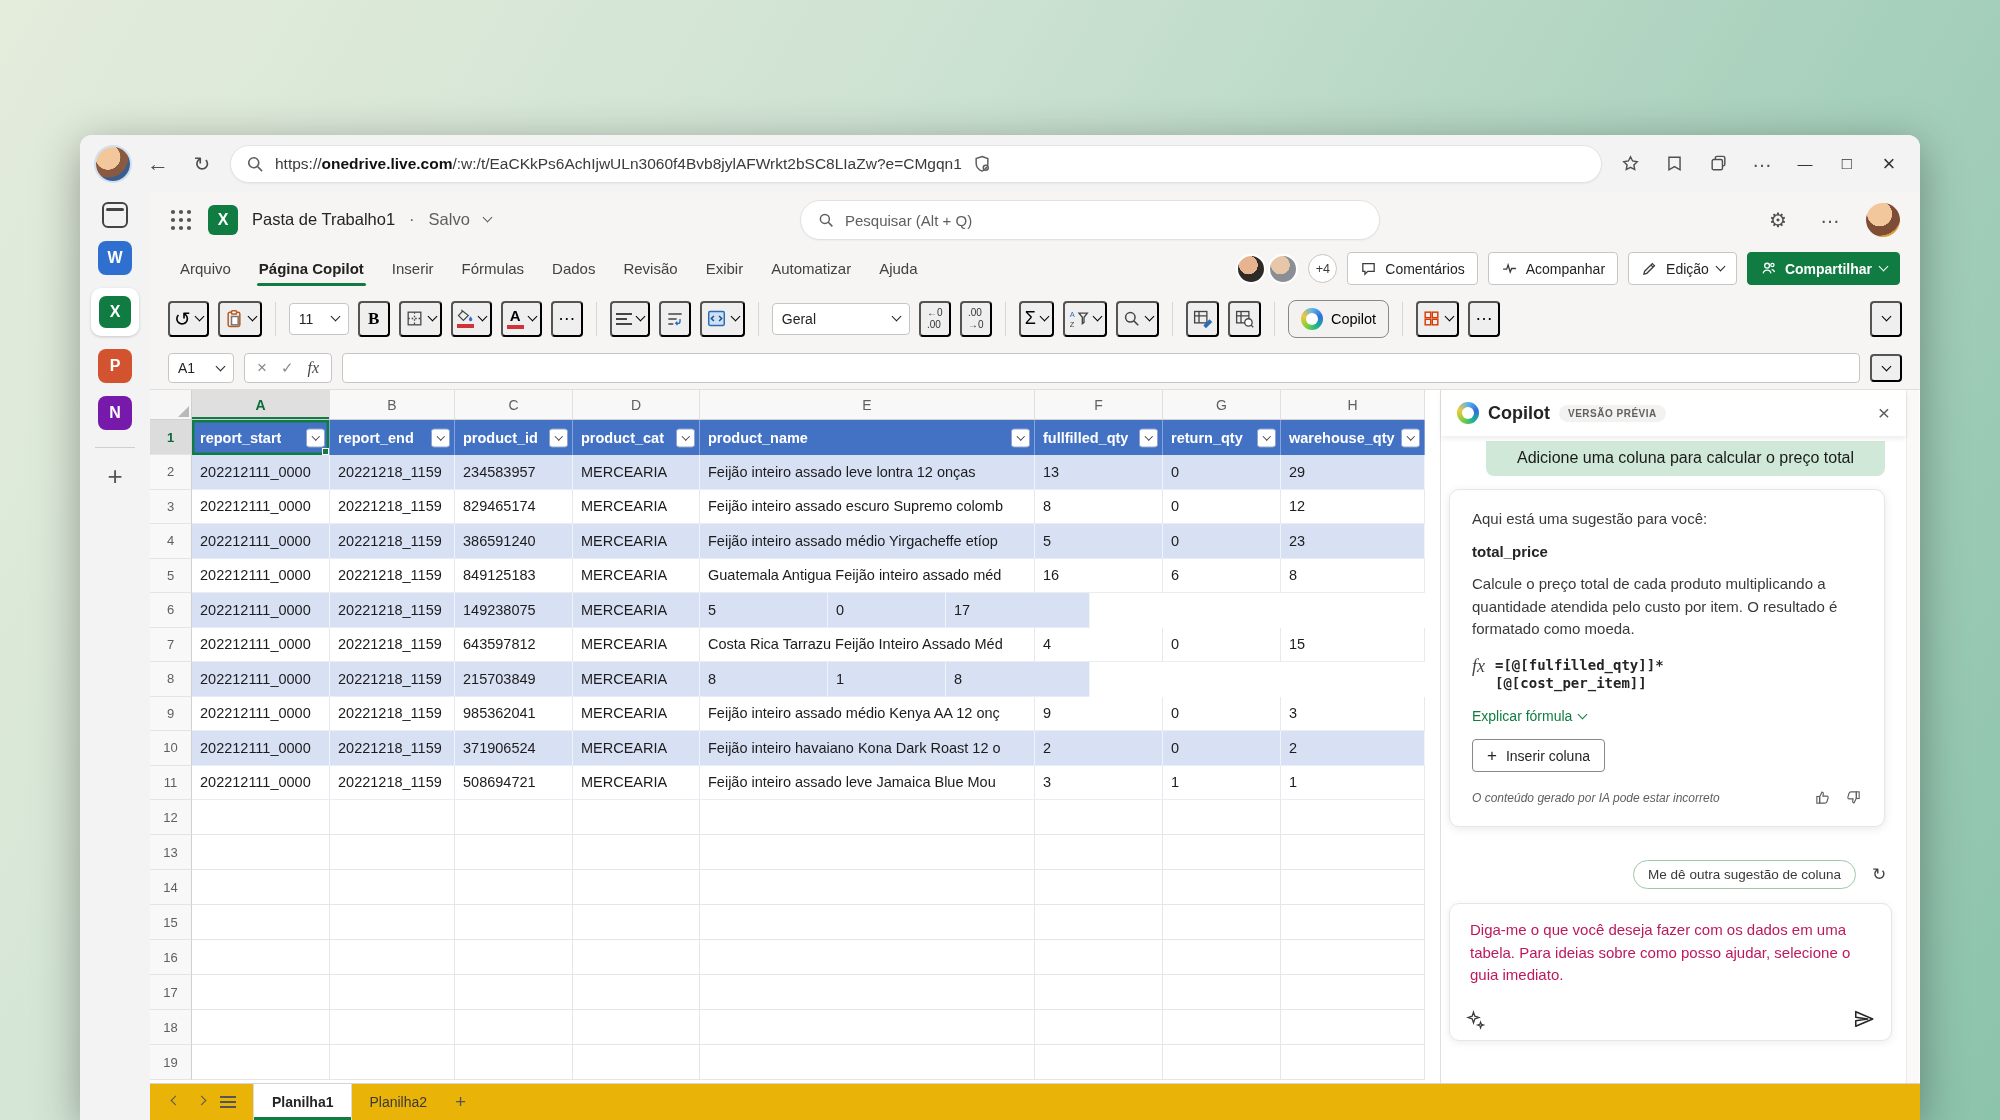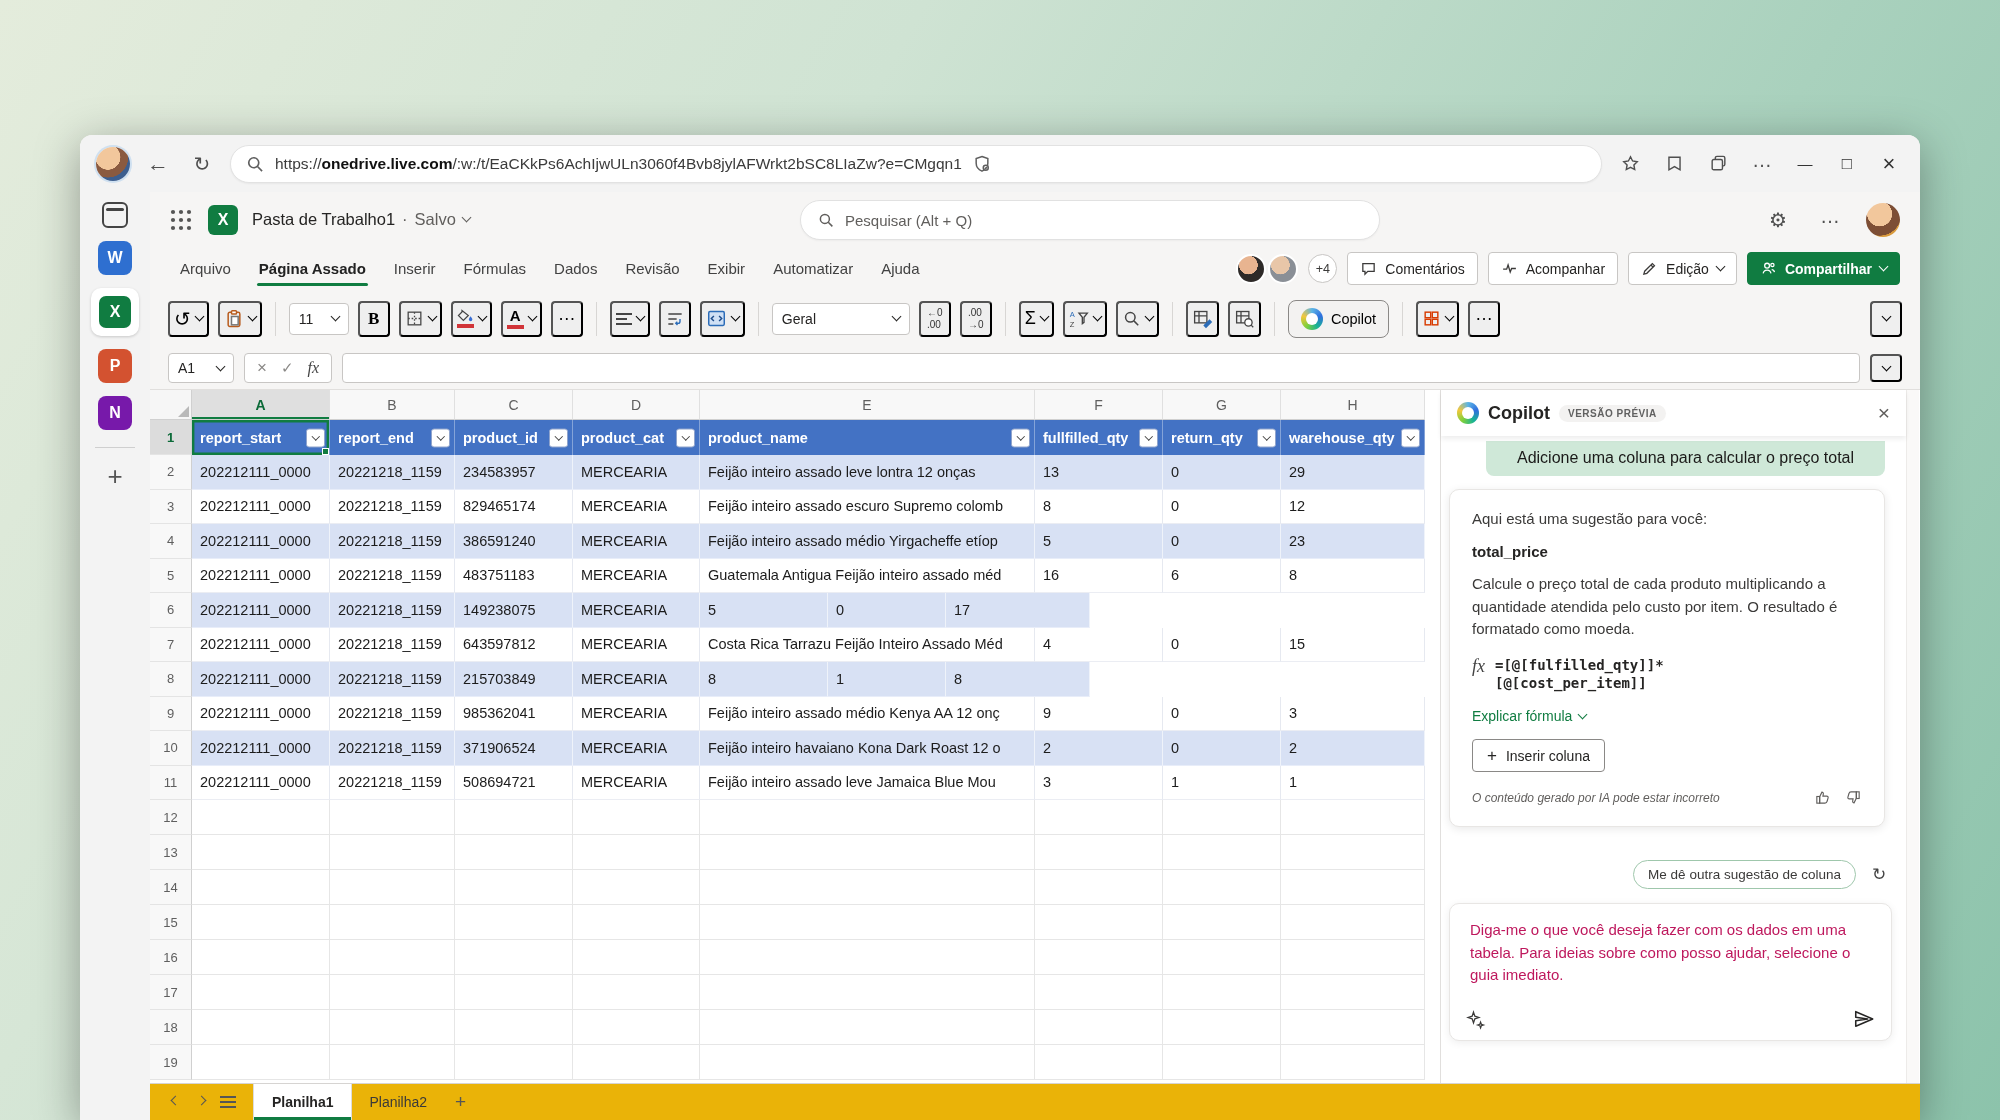--- a/index.html
+++ b/index.html
@@ -30,21 +30,21 @@
   .r-active{background:#fff;width:48px;height:48px;border-radius:10px;box-shadow:0 1px 3px rgba(0,0,0,.18);}
   .r-xl{background:#107C41;width:32px;height:32px;border-radius:7px;display:flex;align-items:center;justify-content:center;color:#fff;font-weight:700;}
   .rdiv{width:40px;height:1px;background:#cfcfcf;margin-top:4px;}
   .rplus{font-size:26px;color:#555;font-weight:400;background:none;border:none;}
   .sideico{width:26px;height:26px;border:2px solid #444;border-radius:6px;position:relative;}
   .sideico::before{content:"";position:absolute;left:2px;right:2px;top:4px;height:2.5px;background:#444;border-radius:2px;}
   
   .main{flex:1;display:flex;flex-direction:column;background:#f6f5f4;min-width:0;}
   .trow{height:55px;display:flex;align-items:center;padding:0 20px;position:relative;}
   .xlogo{width:30px;height:30px;background:#107C41;border-radius:6px;color:#fff;font-weight:700;font-size:16px;display:flex;align-items:center;justify-content:center;margin-left:16px;}
-  .wbname{margin-left:14px;font-size:16.5px;color:#252423;display:flex;align-items:center;gap:7px;}
+  .wbname{margin-left:14px;font-size:16.5px;color:#252423;display:flex;align-items:center;gap:14px;}
   .wbname .st{color:#605e5c;}
   .searchpill{position:absolute;left:650px;top:8px;width:580px;height:40px;background:#fff;border:1px solid #e1e1e1;border-radius:20px;display:flex;align-items:center;gap:10px;padding:0 16px;box-shadow:0 1px 2px rgba(0,0,0,.04);}
   .searchpill span{font-size:15px;color:#605e5c;}
   .tr-right{margin-left:auto;display:flex;align-items:center;gap:20px;}
   .gear::before{content:"⚙";font-size:20px;color:#4f4f4f;}
   .dots::before{content:"…";font-size:20px;color:#4f4f4f;position:relative;top:-4px;}
   .oav{width:34px;height:34px;border-radius:50%;background:radial-gradient(circle at 40% 32%,#f2c79c 0 40%,#7d4e35 41% 70%,#d99a3c 71%);}
   
   .mrow{height:43px;display:flex;align-items:center;padding:0 20px;gap:4px;}
   #menu-tabs{display:flex;gap:8px;align-items:center;height:100%;}
@@ -241,21 +241,21 @@
         <div class="tr-right">
           <button class="ibtn gear"></button>
           <button class="ibtn dots"></button>
           <div class="oav"></div>
         </div>
       </div>
 
       <div class="mrow">
         <div id="menu-tabs">
             <div class="mtab">Arquivo</div>
-            <div class="mtab active">Página Assado</div>
+            <div class="mtab active">Página Copilot</div>
             <div class="mtab">Inserir</div>
             <div class="mtab">Fórmulas</div>
             <div class="mtab">Dados</div>
             <div class="mtab">Revisão</div>
             <div class="mtab">Exibir</div>
             <div class="mtab">Automatizar</div>
             <div class="mtab">Ajuda</div>
           </div>
         <div class="m-right">
           <div class="cav cav1"></div>
@@ -547,21 +547,21 @@
                 <div class="gcell" style="width: 127px;">MERCEARIA</div>
                 <div class="gcell" style="width: 335px;">Feijão inteiro assado médio Yirgacheffe etíop</div>
                 <div class="gcell" style="width: 128px;">5</div>
                 <div class="gcell" style="width: 118px;">0</div>
                 <div class="gcell" style="width: 144px;">23</div>
               </div>
               <div class="grow">
                 <div class="rowh">5</div>
                 <div class="gcell" style="width: 138px;">202212111_0000</div>
                 <div class="gcell" style="width: 125px;">20221218_1159</div>
-                <div class="gcell" style="width: 118px;">483751183</div>
+                <div class="gcell" style="width: 118px;">849125183</div>
                 <div class="gcell" style="width: 127px;">MERCEARIA</div>
                 <div class="gcell" style="width: 335px;">Guatemala Antigua Feijão inteiro assado méd</div>
                 <div class="gcell" style="width: 128px;">16</div>
                 <div class="gcell" style="width: 118px;">6</div>
                 <div class="gcell" style="width: 144px;">8</div>
               </div>
               <div class="grow band">
                 <div class="rowh">6</div>
                 <div class="gcell" style="width: 138px;">202212111_0000</div>
                 <div class="gcell" style="width: 125px;">20221218_1159</div>

